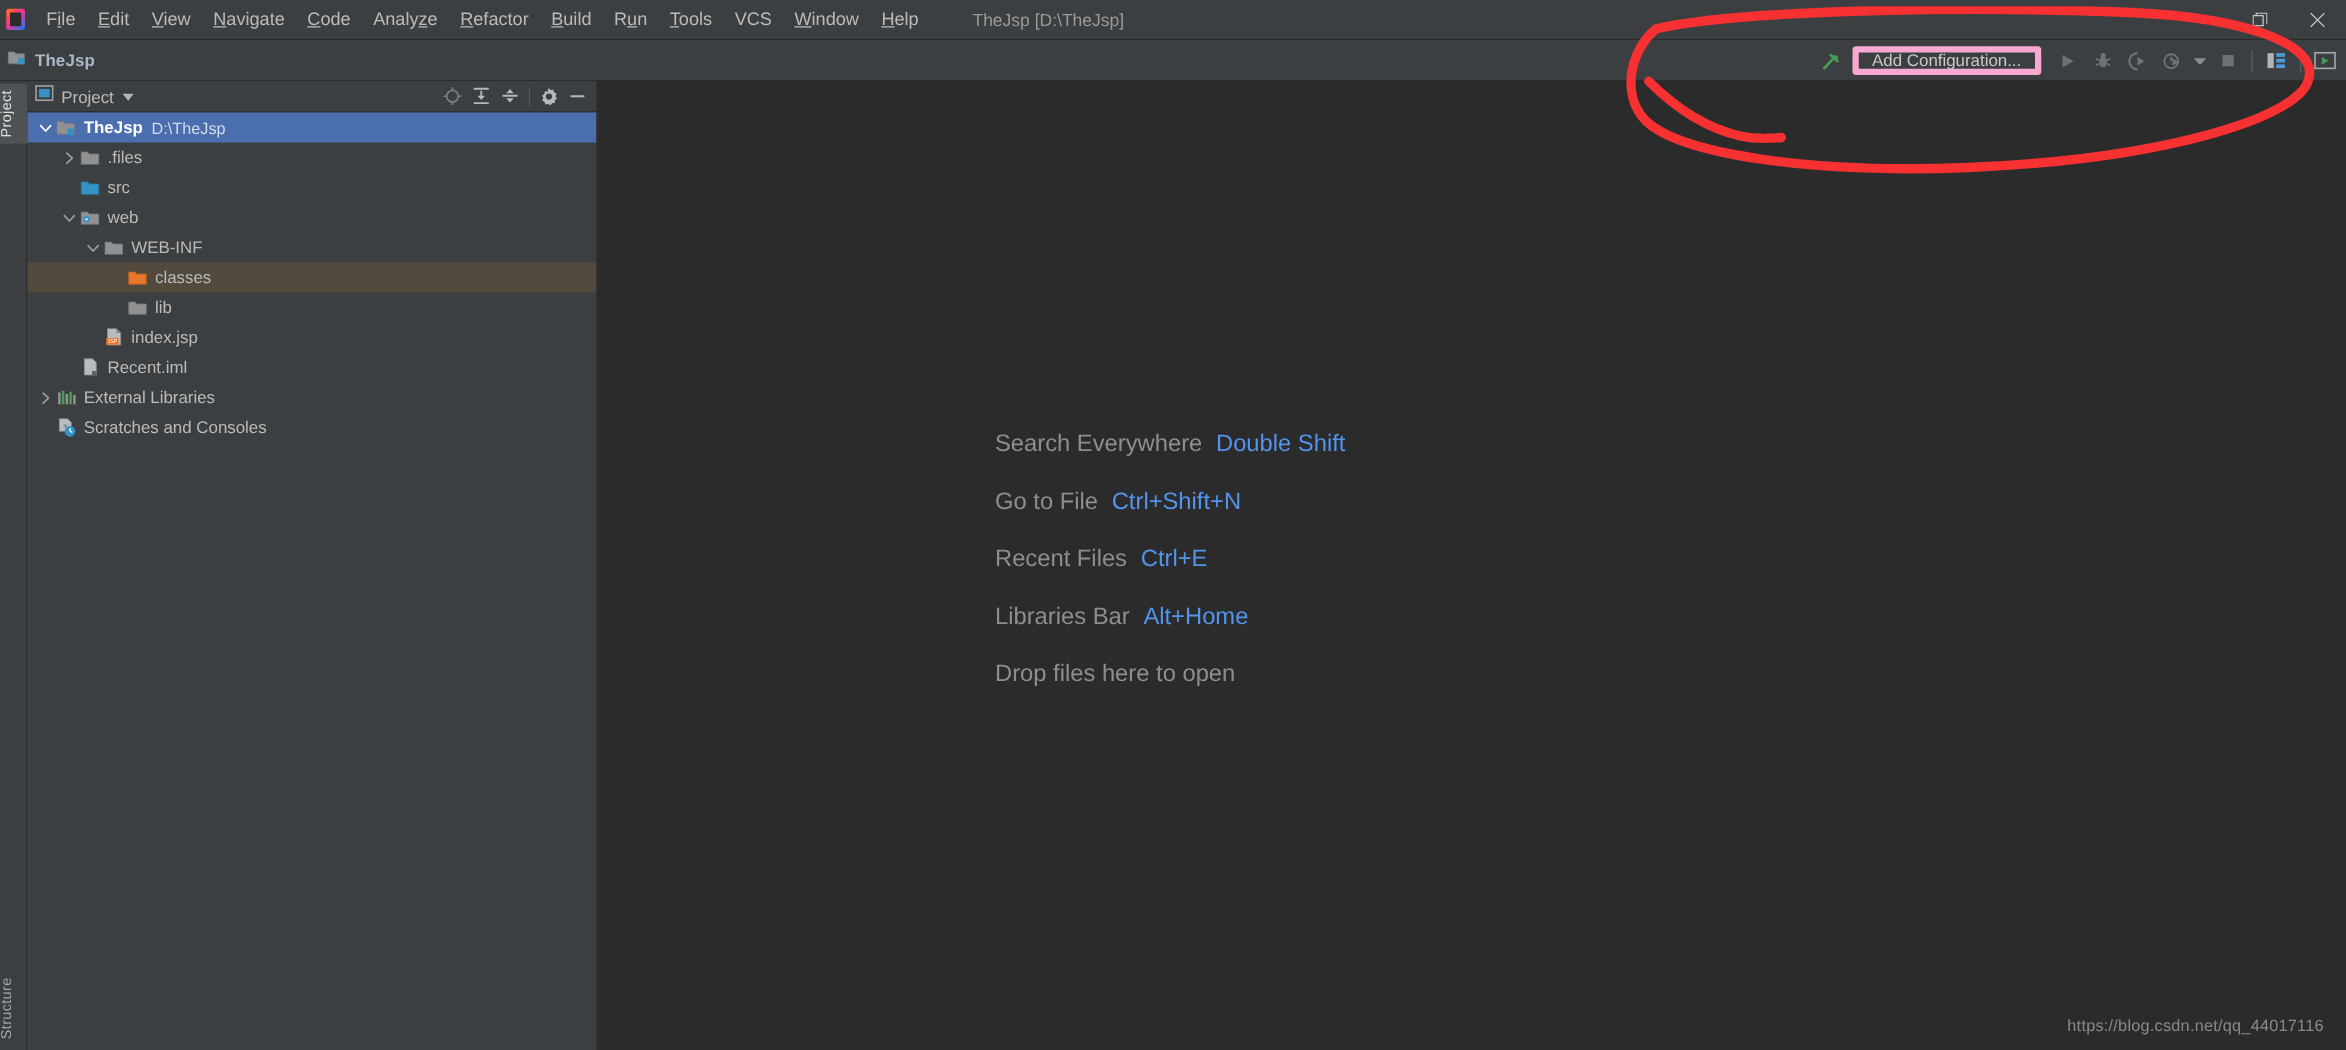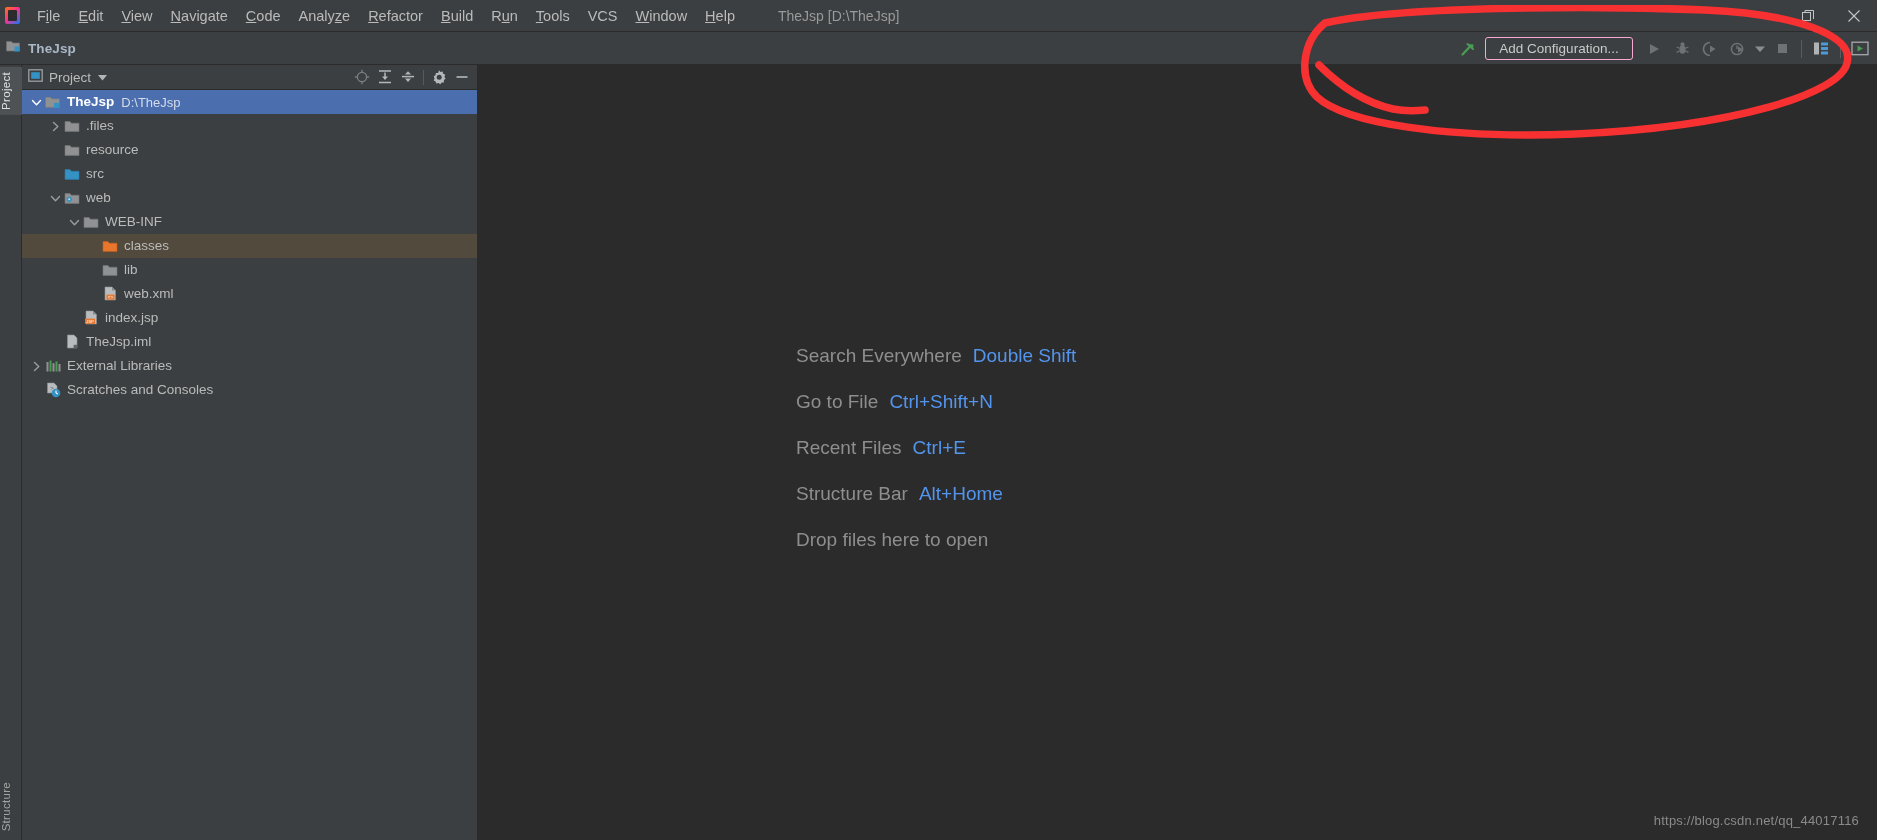--- a/index.html
+++ b/index.html
@@ -60,21 +60,21 @@
   .toolbar-right {
     position:absolute; right:4px; top:0; height:33px;
     display:flex; align-items:center; gap:2px;
   }
   .tb-icon {
     width:26px; height:26px; display:flex; align-items:center; justify-content:center;
     border-radius:3px;
   }
   .cfg-btn {
     height:23px; min-width:148px; padding:0 11px;
-    border:1px solid #f9a8d4; border-radius:3px;
+    border:5px solid #f9a8d4; border-radius:3px;
     background:transparent; color:#c9c9c9; font-size:13.5px;
     display:flex; align-items:center; justify-content:center; margin:0 6px 0 2px;
     font-family:"Liberation Sans", sans-serif;
   }
   .tb-sep { width:1px; height:18px; background:#5a5d5f; margin:0 4px; }
 
   
   .leftstrip {
     position:absolute; left:0; top:65px; width:22px; height:775px;
     background:#3c3f41; border-right:1px solid #2b2b2b;
@@ -365,29 +365,20 @@
             <svg width="17" height="15" viewBox="0 0 17 15">
               <path d="M1 2.6 L6 2.6 L7.4 4.2 L15 4.2 L15 12.4 L1 12.4 Z" fill="#8f9193" stroke="#74777a" stroke-width=".6"></path>
             </svg>
           </span>
           <span class="tree-label">.files</span>
         </div>
         <div class="tree-row" style="padding-left: 27px;">
           <span class="arrow"></span>
           <span class="tree-icon">
             <svg width="17" height="15" viewBox="0 0 17 15">
-              <path d="M1 2.6 L6 2.6 L7.4 4.2 L15 4.2 L15 12.4 L1 12.4 Z" fill="#8f9193" stroke="#74777a" stroke-width=".6"></path>
-            </svg>
-          </span>
-          <span class="tree-label">resource</span>
-        </div>
-        <div class="tree-row" style="padding-left: 27px;">
-          <span class="arrow"></span>
-          <span class="tree-icon">
-            <svg width="17" height="15" viewBox="0 0 17 15">
               <path d="M1 2.6 L6 2.6 L7.4 4.2 L15 4.2 L15 12.4 L1 12.4 Z" fill="#3592c4" stroke="#2c7aa6" stroke-width=".6"></path>
             </svg>
           </span>
           <span class="tree-label">src</span>
         </div>
         <div class="tree-row" style="padding-left: 27px;">
           <span class="arrow">
             <svg width="11" height="9" viewBox="0 0 11 9">
               <polyline points="1.5,2.5 5.5,6.8 9.5,2.5" fill="none" stroke="#9a9d9f" stroke-width="1.4" stroke-linecap="round" stroke-linejoin="round"></polyline>
             </svg>
@@ -424,32 +415,20 @@
           <span class="tree-label">classes</span>
         </div>
         <div class="tree-row" style="padding-left: 65px;">
           <span class="arrow"></span>
           <span class="tree-icon">
             <svg width="17" height="15" viewBox="0 0 17 15">
               <path d="M1 2.6 L6 2.6 L7.4 4.2 L15 4.2 L15 12.4 L1 12.4 Z" fill="#8f9193" stroke="#74777a" stroke-width=".6"></path>
             </svg>
           </span>
           <span class="tree-label">lib</span>
-        </div>
-        <div class="tree-row" style="padding-left: 65px;">
-          <span class="arrow"></span>
-          <span class="tree-icon">
-            <svg width="17" height="16" viewBox="0 0 17 16">
-              <path d="M3 1 L10 1 L13.5 4.4 L13.5 14 L3 14 Z" fill="#b9bcbe" stroke="#8d9092" stroke-width=".6"></path>
-              <path d="M10 1 L10 4.4 L13.5 4.4 Z" fill="#87898b"></path>
-              <rect x="4.5" y="8.6" width="8" height="5" fill="#e8762c"></rect>
-              <text x="8.5" y="12.7" font-size="4.6" fill="#ffffff" text-anchor="middle" font-family="Liberation Sans">&lt;&gt;</text>
-            </svg>
-          </span>
-          <span class="tree-label">web.xml</span>
         </div>
         <div class="tree-row" style="padding-left: 46px;">
           <span class="arrow"></span>
           <span class="tree-icon">
             <svg width="17" height="16" viewBox="0 0 17 16">
               <path d="M3 1 L10 1 L13.5 4.4 L13.5 14 L3 14 Z" fill="#b9bcbe" stroke="#8d9092" stroke-width=".6"></path>
               <path d="M10 1 L10 4.4 L13.5 4.4 Z" fill="#87898b"></path>
               <rect x="2" y="8.6" width="10" height="5.2" fill="#e8762c"></rect>
               <text x="7" y="12.8" font-size="4.3" fill="#ffffff" text-anchor="middle" font-family="Liberation Sans">JSP</text>
             </svg>
@@ -457,21 +436,21 @@
           <span class="tree-label">index.jsp</span>
         </div>
         <div class="tree-row" style="padding-left: 27px;">
           <span class="arrow"></span>
           <span class="tree-icon">
             <svg width="17" height="16" viewBox="0 0 17 16">
               <path d="M3.5 1 L10 1 L13 4 L13 14 L3.5 14 Z" fill="#b9bcbe" stroke="#8d9092" stroke-width=".6"></path>
               <rect x="9.6" y="10.8" width="3.4" height="3.4" fill="#5f6365"></rect>
             </svg>
           </span>
-          <span class="tree-label">TheJsp.iml</span>
+          <span class="tree-label">Recent.iml</span>
         </div>
         <div class="tree-row" style="padding-left: 8px;">
           <span class="arrow">
             <svg width="9" height="11" viewBox="0 0 9 11">
               <polyline points="2.5,1.5 6.8,5.5 2.5,9.5" fill="none" stroke="#9a9d9f" stroke-width="1.4" stroke-linecap="round" stroke-linejoin="round"></polyline>
             </svg>
           </span>
           <span class="tree-icon">
             <svg width="17" height="15" viewBox="0 0 17 15">
               <rect x="1.5" y="3" width="2" height="9.5" fill="#8f9193"></rect>
@@ -507,21 +486,21 @@
         </div>
         <div class="wrow">
           <span class="wname">Go to File</span>
           <span class="wkey">Ctrl+Shift+N</span>
         </div>
         <div class="wrow">
           <span class="wname">Recent Files</span>
           <span class="wkey">Ctrl+E</span>
         </div>
         <div class="wrow">
-          <span class="wname">Structure Bar</span>
+          <span class="wname">Libraries Bar</span>
           <span class="wkey">Alt+Home</span>
         </div>
         <div class="wrow">
           <span class="wname">Drop files here to open</span>
         </div>
       </div>
     <div class="watermark">https://blog.csdn.net/qq_44017116</div>
   </div>
 
   <svg class="annotation" viewBox="0 0 602 140">

